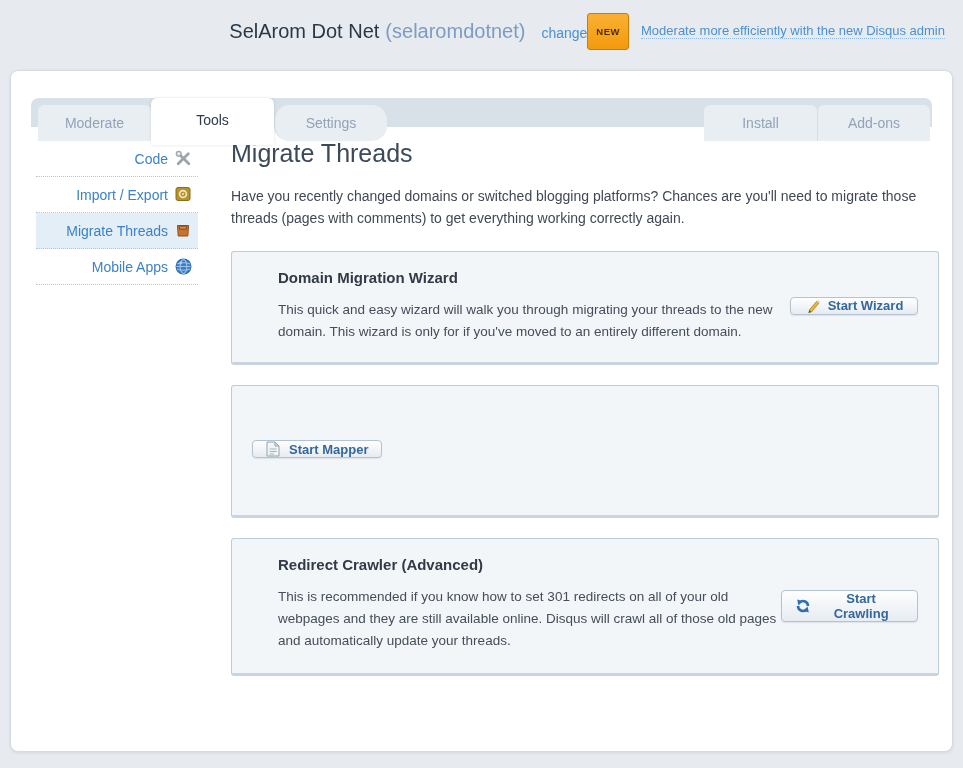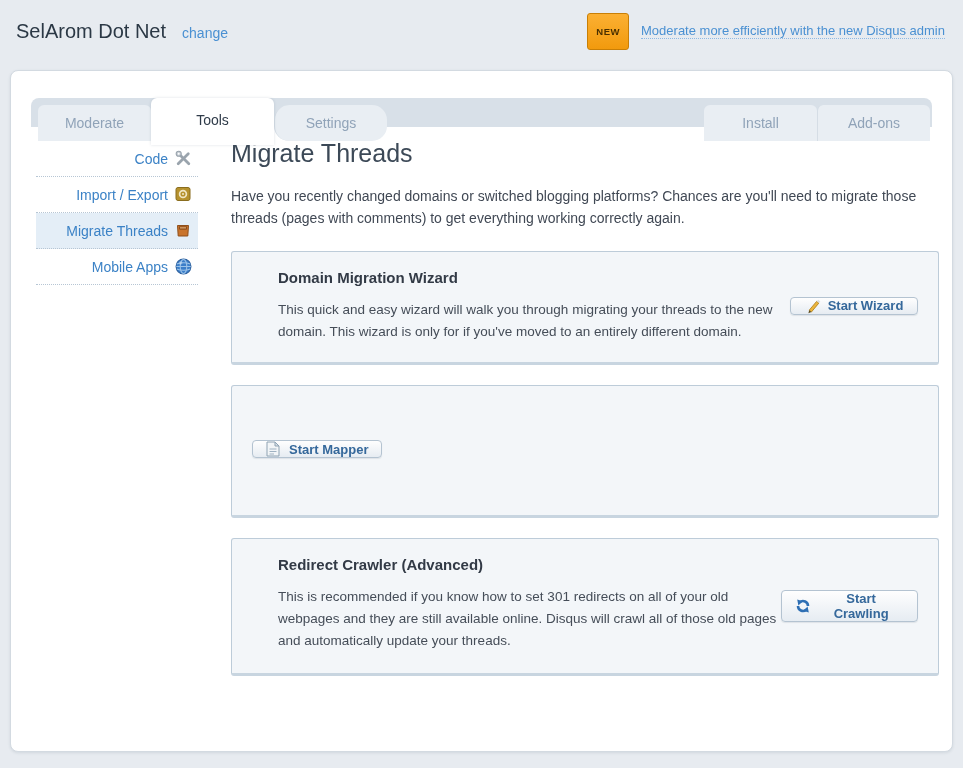--- a/index.html
+++ b/index.html
@@ -8,21 +8,21 @@
     background: #e7ebf0;
     font-family: "Liberation Sans", sans-serif;
     overflow: hidden;
   }
 
   
   .top-header {
     height: 62px;
     display: flex;
     align-items: center;
-    justify-content: space-between;
+    justify-content: flex-end;
     padding: 0 18px 0 16px;
   }
   .site-block { display: flex; align-items: baseline; }
   .site-name { font-size: 20px; color: #2b3845; }
   .site-shortname { font-size: 20px; color: #7c9cc3; margin-left: 6px; }
   .change-link { font-size: 14px; color: #4a90d2; margin-left: 16px; cursor: pointer; text-decoration: none; }
   .promo-block { display: flex; align-items: center; }
   .new-badge {
     background: linear-gradient(#fbb033, #f29a0d);
     border: 1px solid #c97f06;
@@ -160,20 +160,21 @@
     font-family: "Liberation Sans", sans-serif;
   }
   .btn-icon { display: inline-flex; width: 16px; height: 16px; }
 </style>
 </head>
 <body>
 
 <div class="top-header">
   <div class="site-block">
     <span class="site-name">SelArom Dot Net</span>
+    <span class="site-shortname">(selaromdotnet)</span>
     <a class="change-link">change</a>
   </div>
   <div class="promo-block">
     <span class="new-badge">NEW</span>
     <a class="promo-link">Moderate more efficiently with the new Disqus admin</a>
   </div>
 </div>
 
 <div class="panel">
 

